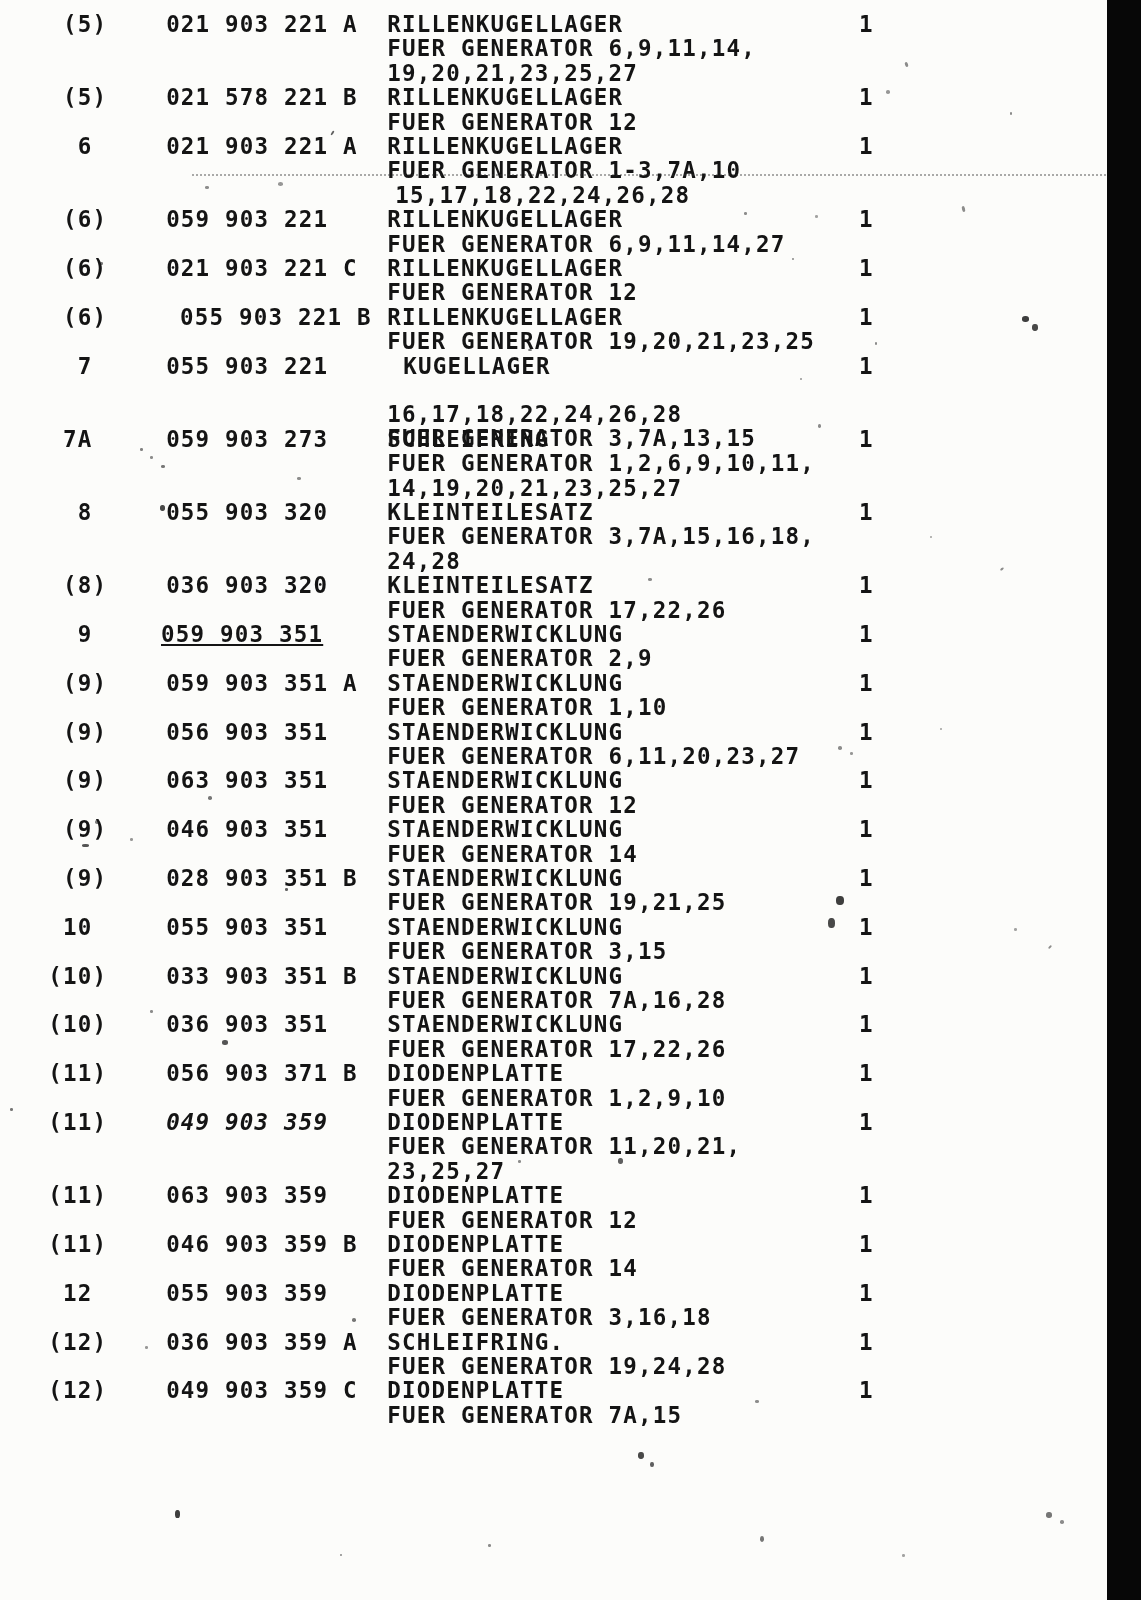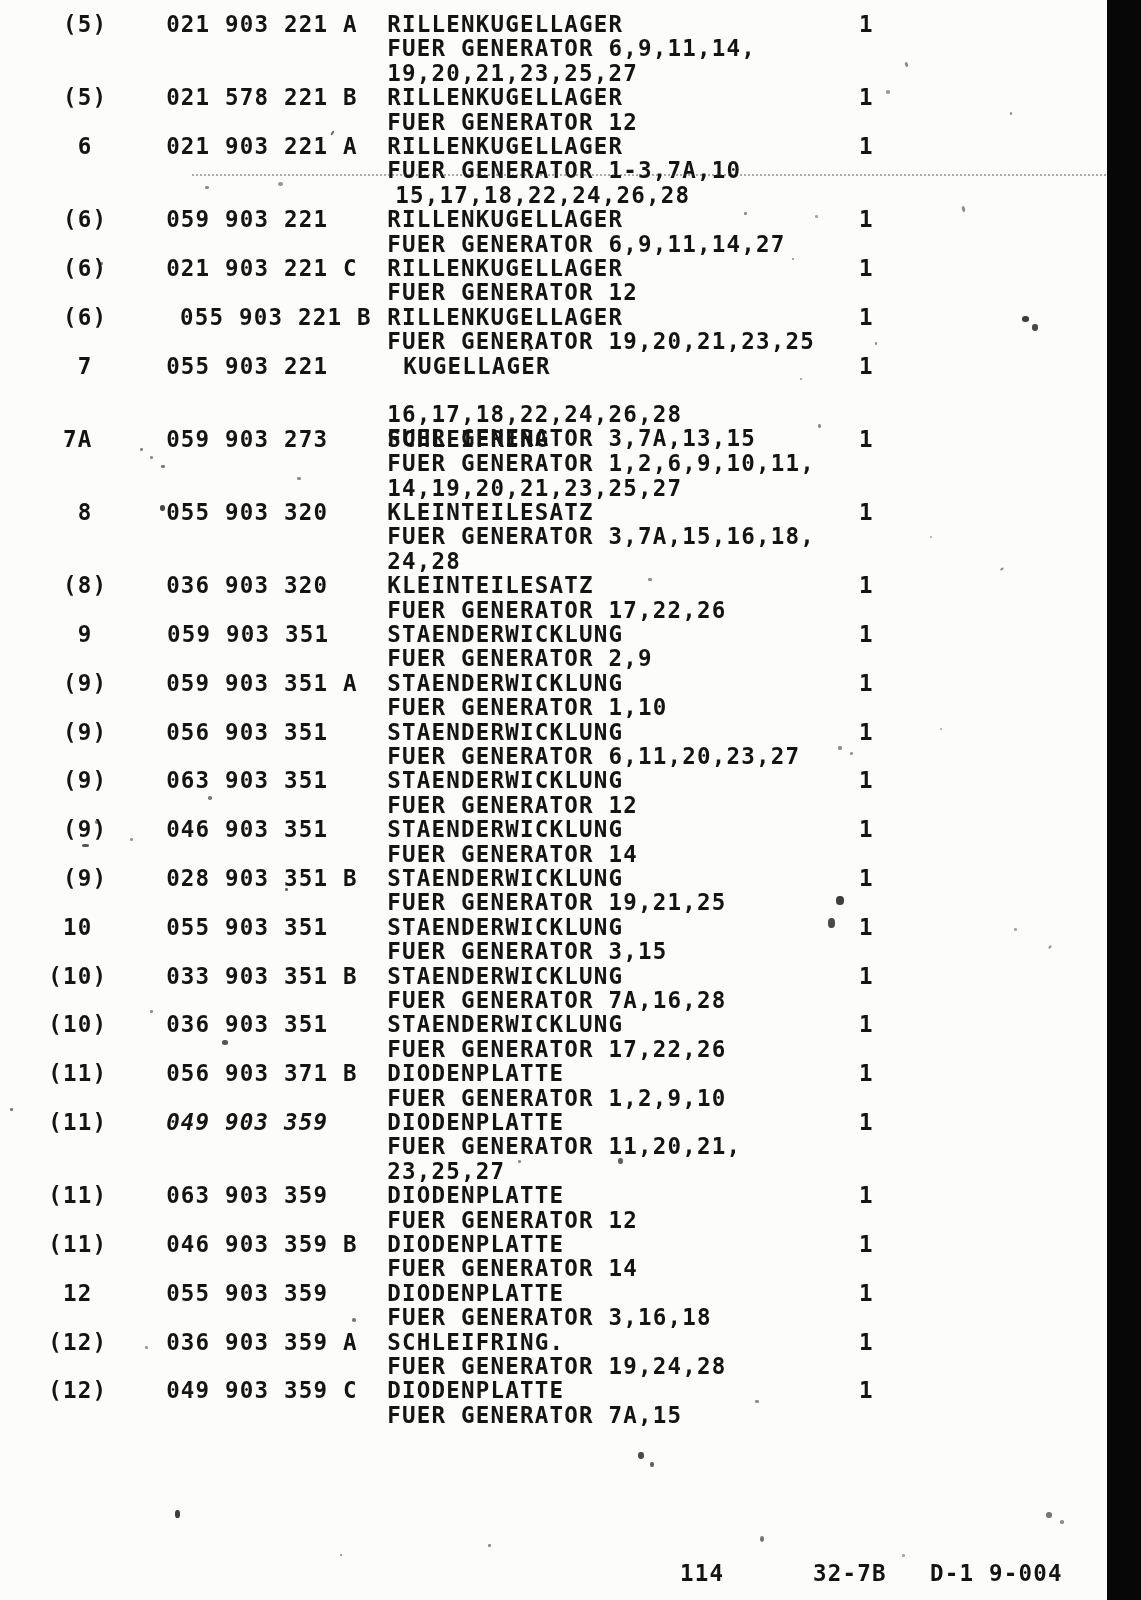--- a/index.html
+++ b/index.html
@@ -128,21 +128,21 @@
         <span class="c pos" style="left: 48.22px; width: 58.96px;">(8)</span>
         <span class="c" style="left: 166.14px;">036 903 320</span>
         <span class="c" style="left: 387.24px;">KLEINTEILESATZ</span>
         <span class="c" style="left: 858.92px;">1</span>
       </div>
       <div class="ln" style="top: 597.6px;">
         <span class="c" style="left: 387.24px;">FUER GENERATOR 17,22,26</span>
       </div>
       <div class="ln" style="top: 622px;">
         <span class="c pos" style="left: 48.22px; width: 58.96px;">9&nbsp;</span>
-        <span class="c" style="left: 167px;">059 903 351</span>
+        <span class="c" style="left: 161px; text-decoration: underline;">059 903 351</span>
         <span class="c" style="left: 387.24px;">STAENDERWICKLUNG</span>
         <span class="c" style="left: 858.92px;">1</span>
       </div>
       <div class="ln" style="top: 646.4px;">
         <span class="c" style="left: 387.24px;">FUER GENERATOR 2,9</span>
       </div>
       <div class="ln" style="top: 670.8px;">
         <span class="c pos" style="left: 48.22px; width: 58.96px;">(9)</span>
         <span class="c" style="left: 166.14px;">059 903 351 A</span>
         <span class="c" style="left: 387.24px;">STAENDERWICKLUNG</span>
@@ -275,26 +275,20 @@
         <span class="c pos" style="left: 48.22px; width: 58.96px;">(12)</span>
         <span class="c" style="left: 166.14px;">049 903 359 C</span>
         <span class="c" style="left: 387.24px;">DIODENPLATTE</span>
         <span class="c" style="left: 858.92px;">1</span>
       </div>
       <div class="ln" style="top: 1402.8px;">
         <span class="c" style="left: 387.24px;">FUER GENERATOR 7A,15</span>
       </div>
     </div>
 
-  <div class="ln" style="top:1561px">
-    <span class="c" style="left:680px">114</span>
-    <span class="c" style="left:813px">32-7B</span>
-    <span class="c" style="left:930px">D-1</span>
-    <span class="c" style="left:989px">9-004</span>
-  </div>
 
   <div id="artifacts">
       <div class="dotline" style="top: 174px; left: 192px; width: 914px;"></div>
       <div class="speck" style="left: 905px; top: 62px; width: 3px; height: 5px; opacity: 0.5; transform: rotate(-20deg);"></div>
       <div class="speck" style="left: 886px; top: 90px; width: 4px; height: 4px; opacity: 0.45;"></div>
       <div class="speck" style="left: 1010px; top: 112px; width: 2px; height: 3px; opacity: 0.5;"></div>
       <div class="speck" style="left: 330px; top: 132px; width: 5px; height: 2px; opacity: 0.7; transform: rotate(-55deg);"></div>
       <div class="speck" style="left: 205px; top: 186px; width: 4px; height: 3px; opacity: 0.5;"></div>
       <div class="speck" style="left: 278px; top: 182px; width: 5px; height: 4px; opacity: 0.45;"></div>
       <div class="speck" style="left: 744px; top: 212px; width: 3px; height: 3px; opacity: 0.5;"></div>

